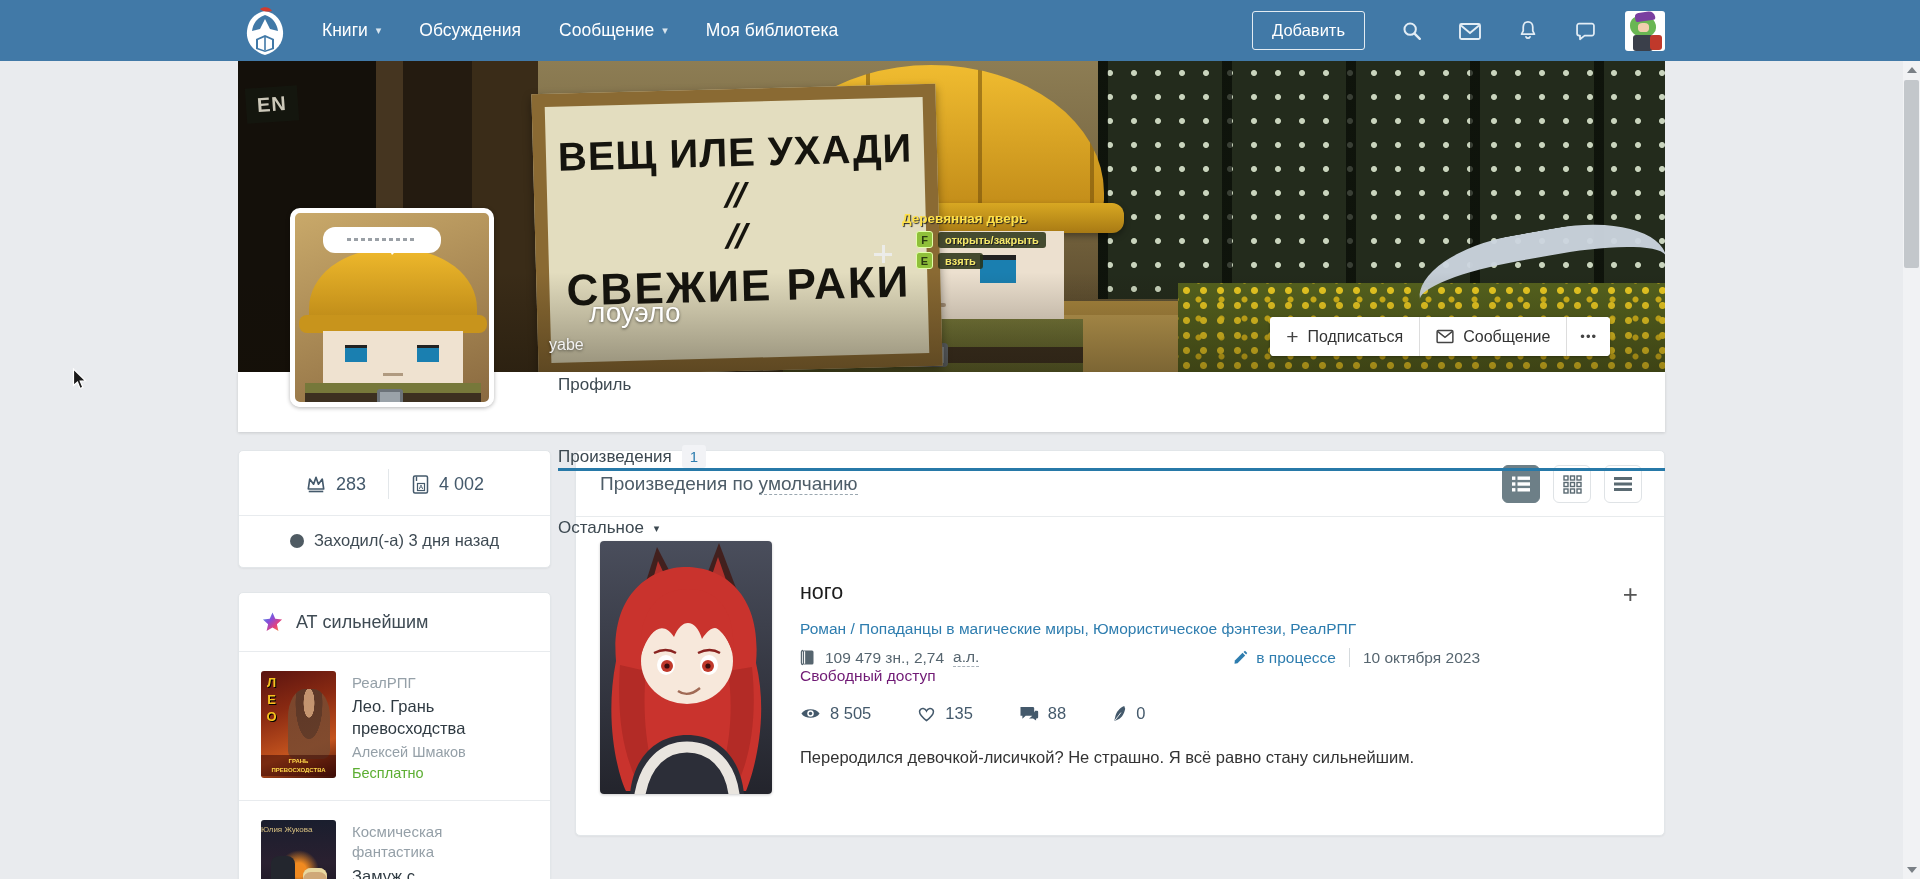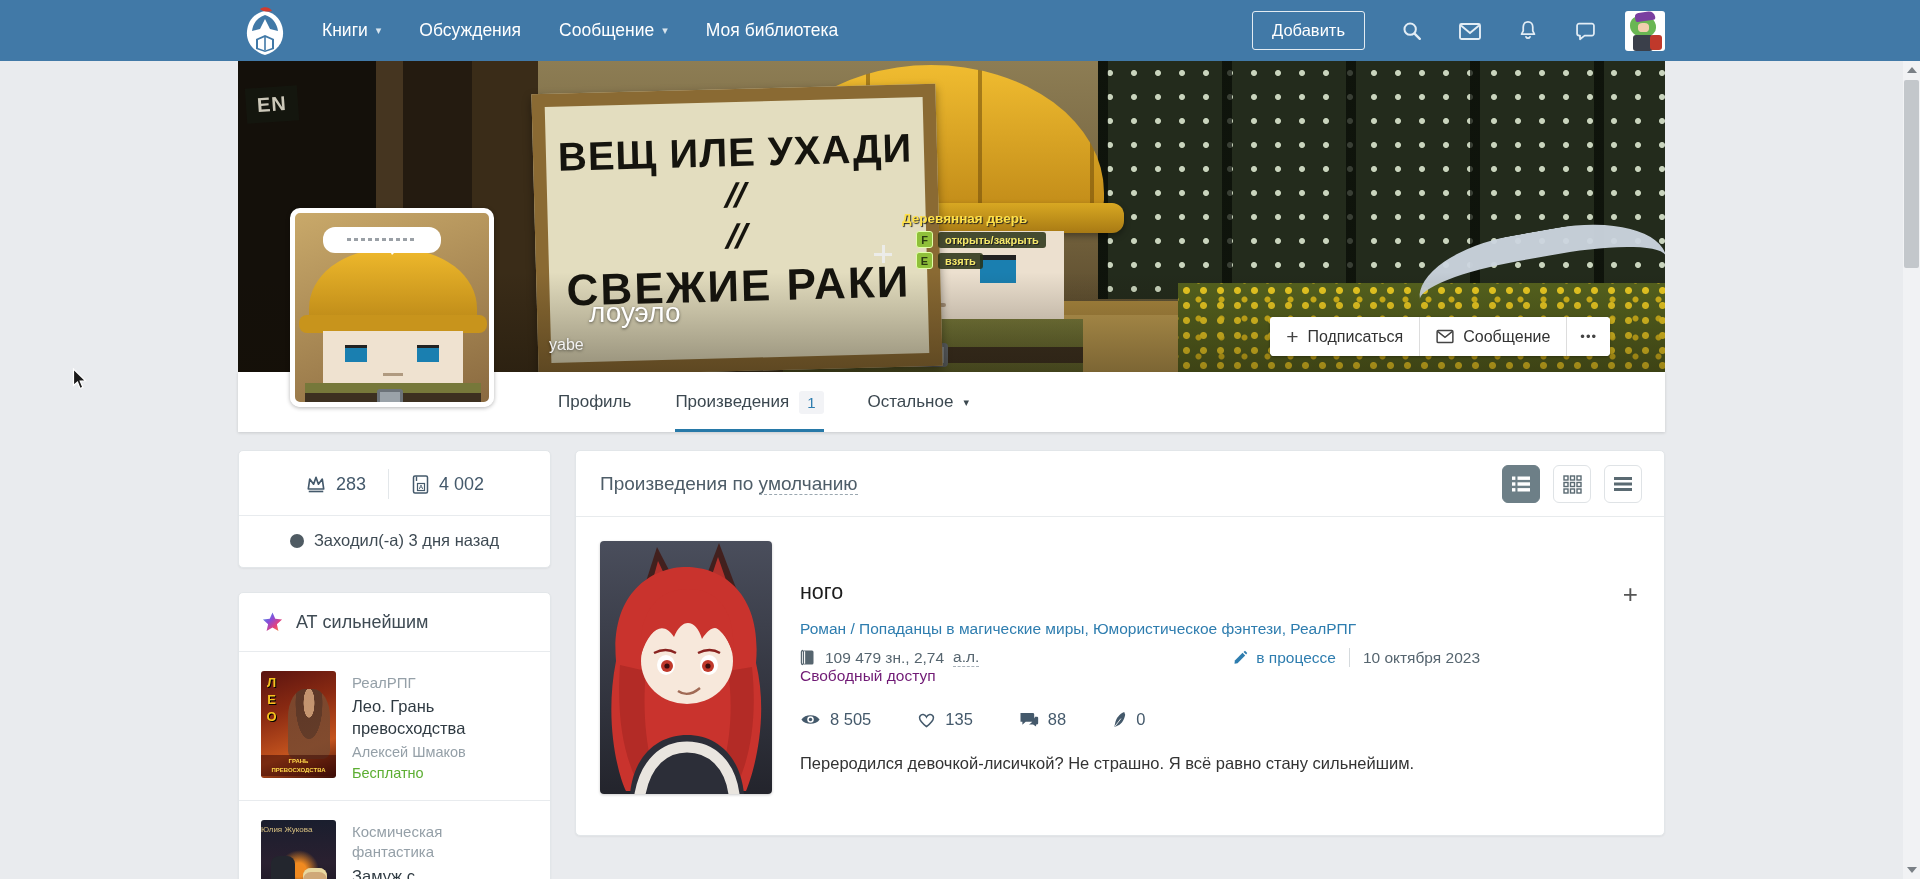--- a/index.html
+++ b/index.html
@@ -89,21 +89,21 @@
   .pf-name { position:absolute; left:311px; top:236px; z-index:12; color:#fff; text-shadow:0 1px 3px rgba(0,0,0,.55); }
   .pf-name .nm { font-size:28px;margin-left:40px; }
   .pf-name .un { font-size:16px; margin-top:7px; color:#f2f2f2; }
   .pf-actions { position:absolute; right:55px; top:256px; z-index:12; display:flex; background:#fff; border-radius:4px; box-shadow:0 1px 3px rgba(0,0,0,.3); overflow:hidden; }
   .pf-btn { display:flex; align-items:center; gap:9px; padding:9px 16px; font-size:16px; color:#333; background:#fff; border:none; border-right:1px solid #ddd; cursor:pointer; font-family:inherit; white-space:nowrap; }
   .pf-btn:last-child { border-right:none; }
   .pf-btn .plus { font-size:21px; font-weight:300; color:#444; line-height:1; }
   .pf-btn.more { letter-spacing:1px; color:#444; font-size:13px; padding:9px 13px; }
 
   
-  .tabstrip { height:60px; background:#fff; box-shadow:0 1px 3px rgba(0,0,0,.14); display:flex; align-items:stretch; padding-left:320px; gap:44px; position:relative; z-index:8; }
+  .tabstrip { height:60px; background:#fff; box-shadow:0 1px 3px rgba(0,0,0,.14); display:flex; align-items:stretch; padding-left:320px; gap:44px; position:relative; z-index:8;flex-direction:column; }
   .tab { display:flex; align-items:center; gap:10px; font-size:17px; color:#3c4850; cursor:pointer; border-bottom:3px solid transparent; padding-top:3px; }
   .tab.active { border-bottom-color:#2779a8; }
   .tab-badge { background:#f2f3f6; color:#2e7daf; font-size:15px; padding:3px 8px; border-radius:3px; }
 
   
   .content { display:flex; align-items:flex-start; gap:24px; margin-top:18px; }
   .card { background:#fff; border:1px solid #e2e6e9; border-radius:5px; box-shadow:0 1px 2px rgba(0,0,0,.05); }
 
   .sidebar { width:313px; flex:0 0 auto; }
   .sb-stats { padding:18px 0 0; }
@@ -150,21 +150,21 @@
   .book-genres { margin-top:11px; font-size:15.5px; color:#2e7daf; }
   .book-genres .sep { color:#2e7daf; }
   .book-genres span.lnk { cursor:pointer; }
   .meta-row { margin-top:10px; display:flex; align-items:center; font-size:15.5px; color:#56656f; }
   .meta-size { display:flex; align-items:center; gap:9px; }
   .meta-size .dashed2 { border-bottom:1px dashed #a8b2ba; }
   .meta-right { margin-left:auto; margin-right:160px; display:flex; align-items:center; }
   .meta-status { color:#2e7daf; display:flex; align-items:center; gap:8px; }
   .meta-vdiv { width:1px; height:19px; background:#d5dadd; margin:0 13px; }
   .access { font-size:15.5px; color:#701a75; }
-  .stats-row { margin-top:25px; display:flex; align-items:center; gap:46px; color:#44596b; font-size:16.5px; }
+  .stats-row { margin-top:19px; display:flex; align-items:center; gap:46px; color:#44596b; font-size:16.5px; }
   .stat { display:flex; align-items:center; gap:9px; }
   .book-desc { margin-top:25px; font-size:16.5px; color:#333; }
 
   
   .scrollbar { position:absolute; right:0; top:61px; width:17px; height:818px; background:#f1f2f4; z-index:50; }
   .sc-btn { position:absolute; left:0; width:17px; height:17px; display:flex; align-items:center; justify-content:center; cursor:pointer; }
   .sc-up { top:0; } .sc-down { bottom:0; }
   .sc-tri-up { width:0; height:0; border:5px solid transparent; border-bottom:6px solid #7a8086; margin-top:-4px; }
   .sc-tri-down { width:0; height:0; border:5px solid transparent; border-top:6px solid #7a8086; margin-bottom:-4px; }
   .sc-thumb { position:absolute; left:1px; top:19px; width:15px; height:188px; background:#c3c7cb; border-radius:2px; cursor:pointer; }

